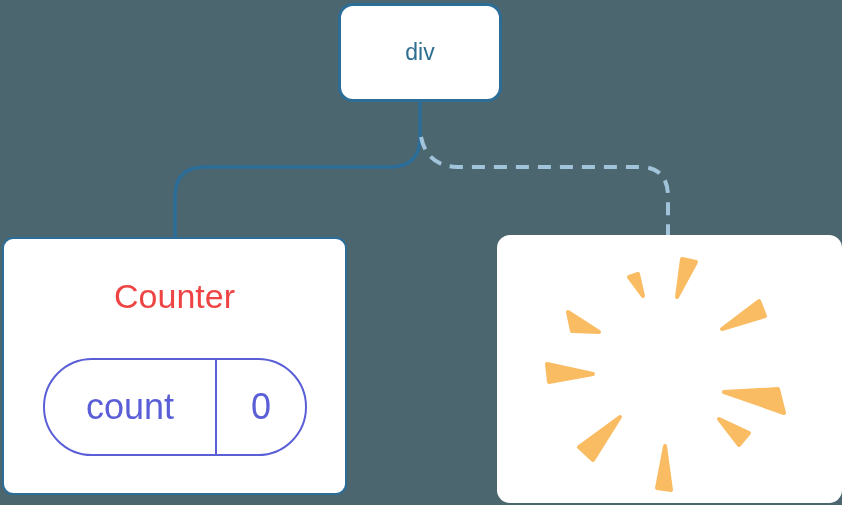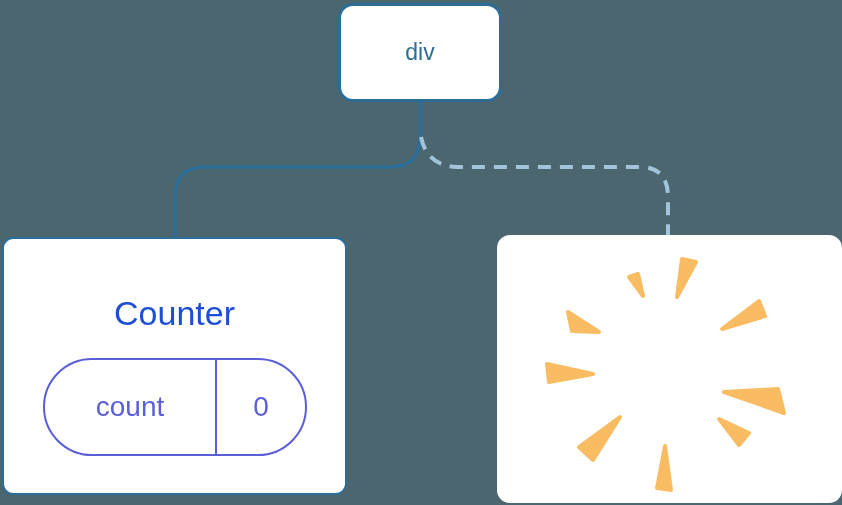--- a/index.html
+++ b/index.html
@@ -57,26 +57,26 @@
     left: 2px;
     top: 237px;
     width: 345px;
     height: 258px;
     border: 2.5px solid #2C6D98;
     border-radius: 11px;
   }
   .counter-title {
     position: absolute;
     left: 0;
-    top: 57px;
+    top: 40px;
     width: 100%;
     text-align: center;
     font-size: 34px;
     font-weight: 500;
-    color: #1d4ed8;
+    color: #ef4444;
     line-height: 1;
   }
   .state-pill {
     position: absolute;
     left: 39px;
     top: 119px;
     width: 264px;
     height: 98px;
     border: 2.5px solid #5A5FD7;
     border-radius: 50px;
@@ -93,21 +93,21 @@
     justify-content: center;
     box-sizing: border-box;
   }
   .state-value-cell {
     flex: 1;
     display: flex;
     align-items: center;
     justify-content: center;
   }
   .state-text {
-    font-size: 28px;
+    font-size: 36px;
     line-height: 1;
     color: #5A5FD7;
   }
   .card-poof {
     left: 497px;
     top: 235px;
     width: 345px;
     height: 268px;
     border-radius: 13px;
   }

